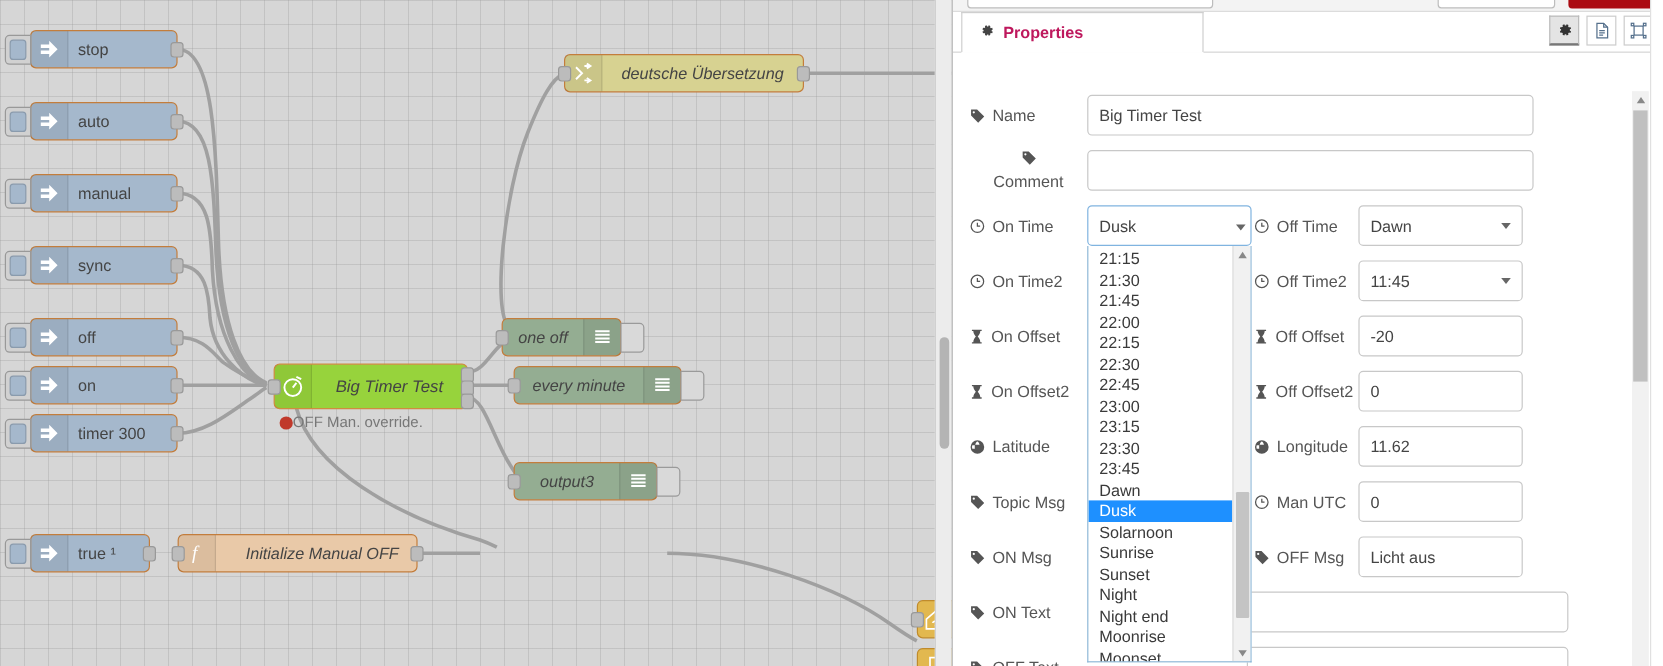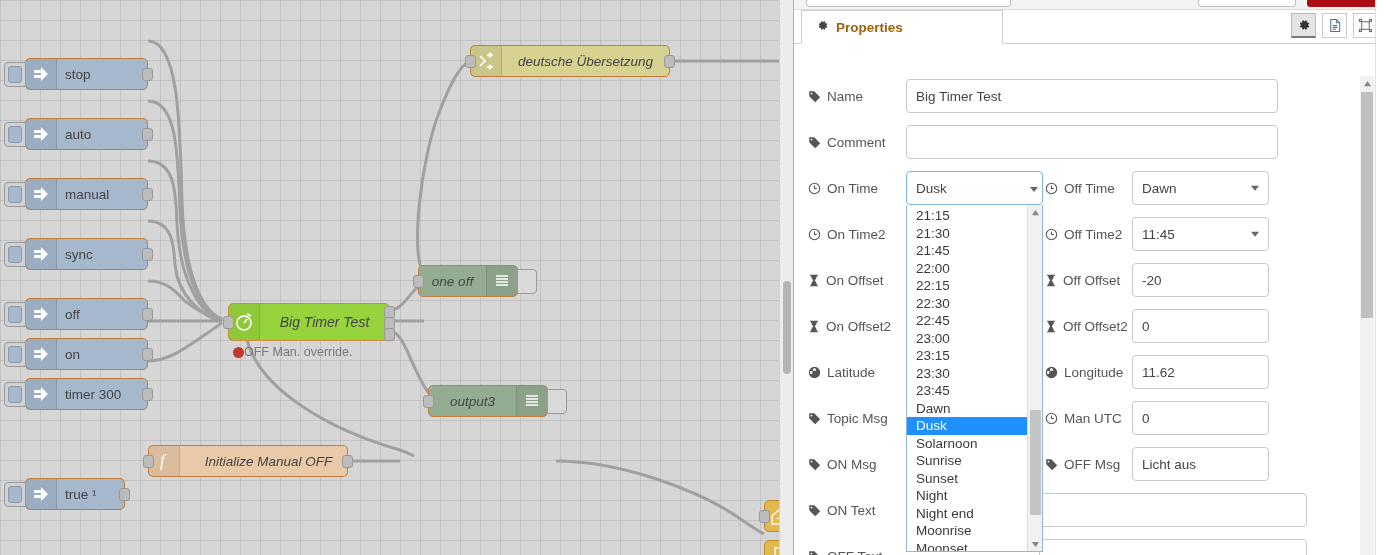--- a/index.html
+++ b/index.html
@@ -28,21 +28,21 @@
     position: absolute;
     height: 32px;
     border: 1px solid #c37d3c;
     border-radius: 5px;
     box-sizing: border-box;
     display: flex; align-items: center;
     font-size: 13.5px;
     color: #444;
   }
   .node .nlabel { flex: 1; padding: 0 8px; white-space: nowrap; overflow: hidden; }
-  .node.inject { background: #a5b8cc; margin-top: 33px; }
+  .node.inject { background: #a5b8cc; }
   .node.inject .nlabel { text-align: left; }
   .node.func   { background: #e9c9a8; }
   .node.func .nlabel { font-style: italic; text-align: center; padding-left: 18px; }
   .node.debug  { background: #94ad92; }
   .node.debug .nlabel { font-style: italic; text-align: center; }
   .node.change { background: #d7d291; }
   .node.change .nlabel { font-style: italic; text-align: center; }
   .node.bigtimer { background: #97d33c; border-color: #d08c3f; }
   .node.bigtimer .nlabel { font-style: italic; text-align: center; font-size: 14px; }
   .node.ha { background: #e2b84f; border-color: #c08b2c; }
@@ -124,21 +124,21 @@
 
   #tabbar {
     position: absolute; left: 0; top: 10px; right: 0; height: 34px;
     border-bottom: 1px solid #cfcfcf; background: #fff; box-sizing: border-box;
   }
   .tab {
     position: absolute; left: 7px; top: 0; width: 202px; height: 34px;
     border: 1px solid #cfcfcf; border-bottom: 1px solid #fff;
     background: #fff; box-sizing: border-box;
     display: flex; align-items: center; gap: 7px; padding-left: 14px;
-    font-size: 13.5px; font-weight: bold; color: #a16207;
+    font-size: 13.5px; font-weight: bold; color: #be185d;
   }
   .tabicons { position: absolute; right: 8px; top: 3px; display: flex; gap: 6px; }
   .tabicon {
     width: 25px; height: 25px; border: 1px solid #ccc; background: #fff;
     display: flex; align-items: center; justify-content: center; box-sizing: border-box;
   }
   .tabicon.active { background: #e4e4e4; border-color: #bbb; border-bottom: 2px solid #777; }
 
   #form { position: absolute; left: 0; top: 44px; right: 0; bottom: 0; background: #fff; }
 
@@ -380,20 +380,30 @@
       <span class="port in"></span>
       <span class="nlabel">one off</span>
       <span class="nicon right">
         <svg width="16" height="16" viewBox="0 0 16 16" stroke="#fff" stroke-width="1.7">
             <path d="M2 3h12M2 6h12M2 9h12M2 12h12"></path>
           </svg>
       </span>
       <span class="dbgpad"></span>
     </div>
 
+    <div class="node debug" style="left:428px;top:305px;width:140px;">
+      <span class="port in"></span>
+      <span class="nlabel">every minute</span>
+      <span class="nicon right">
+        <svg width="16" height="16" viewBox="0 0 16 16" stroke="#fff" stroke-width="1.7">
+            <path d="M2 3h12M2 6h12M2 9h12M2 12h12"></path>
+          </svg>
+      </span>
+      <span class="dbgpad"></span>
+    </div>
 
     <div class="node debug" style="left:428px;top:385px;width:120px;">
       <span class="port in"></span>
       <span class="nlabel">output3</span>
       <span class="nicon right">
         <svg width="16" height="16" viewBox="0 0 16 16" stroke="#fff" stroke-width="1.7">
             <path d="M2 3h12M2 6h12M2 9h12M2 12h12"></path>
           </svg>
       </span>
       <span class="dbgpad"></span>
@@ -476,21 +486,21 @@
               <svg width="13" height="13" viewBox="0 0 16 16" fill="#555">
                 <path d="M1.5 1.5h6.2L15 8.8 8.8 15 1.5 7.7zM4.3 3.3a1.15 1.15 0 1 0 0 2.3 1.15 1.15 0 0 0 0-2.3z"></path>
               </svg>
             </span>
           <span>Name</span>
         </span>
         <span class="fld" style="width:372px;">Big Timer Test</span>
       </div>
 
       <div class="row" style="left:14px;top:81px;">
-        <span class="lab" style="width:98px;">
+        <span class="lab" style="width:98px;flex-direction:column;">
           <span>
               <svg width="13" height="13" viewBox="0 0 16 16" fill="#555">
                 <path d="M1.5 1.5h6.2L15 8.8 8.8 15 1.5 7.7zM4.3 3.3a1.15 1.15 0 1 0 0 2.3 1.15 1.15 0 0 0 0-2.3z"></path>
               </svg>
             </span>
           <span>Comment</span>
         </span>
         <span class="fld" style="width:372px;"></span>
       </div>
 

